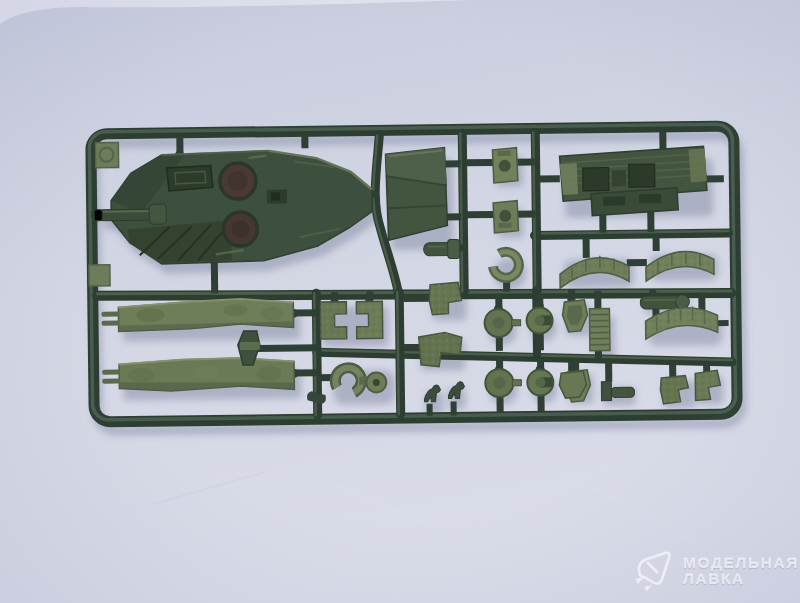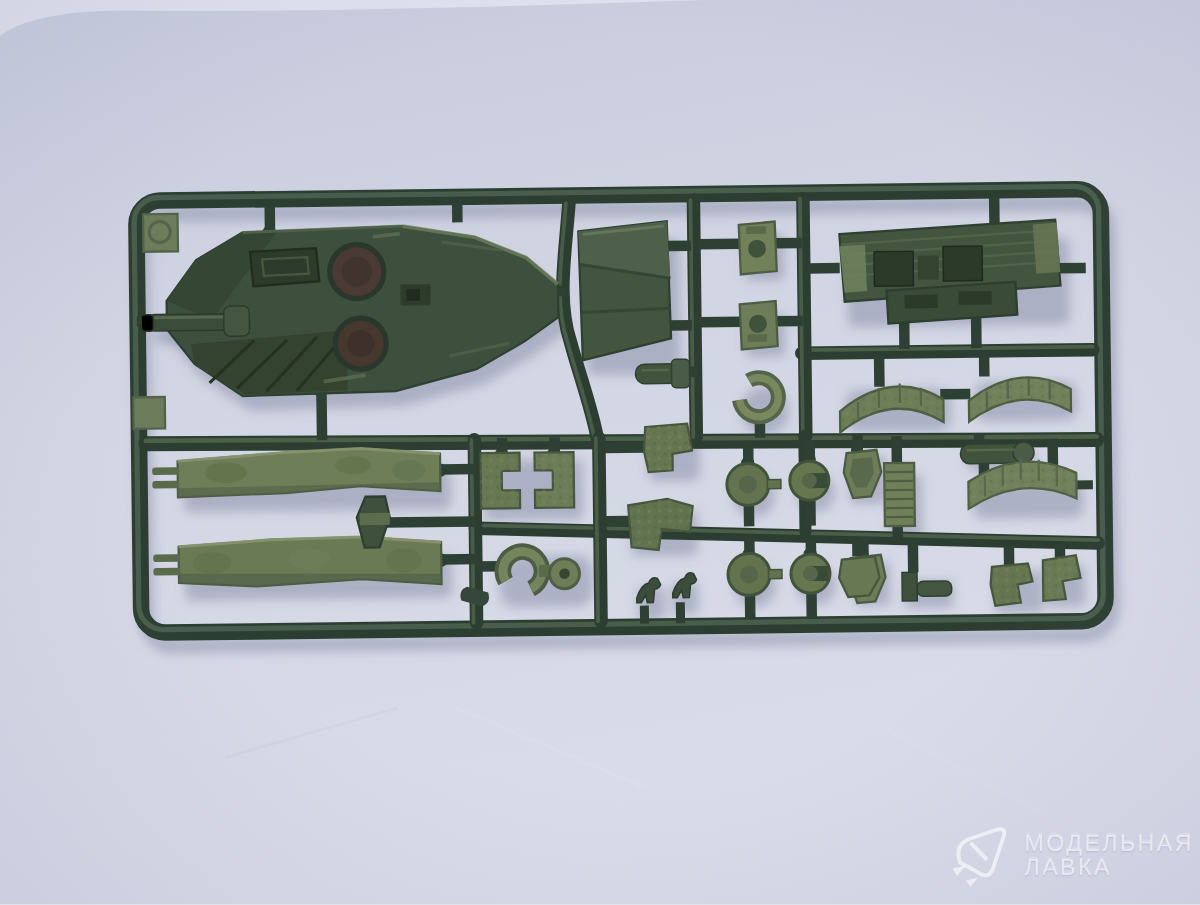--- a/index.html
+++ b/index.html
@@ -6,21 +6,21 @@
   body{width:800px;height:603px;overflow:hidden;font-family:"Liberation Sans",sans-serif;}
   .photo{position:relative;width:800px;height:603px;background:#d2d5e3;}
   .photo svg.scene{position:absolute;left:0;top:0;}
   .watermark{
     position:absolute;left:632px;top:545px;width:170px;height:52px;
     display:flex;align-items:center;gap:9px;
     color:rgba(255,255,255,0.62);
     pointer-events:none;
   }
   .wm-text{display:flex;flex-direction:column;line-height:1.04;
-    font-weight:normal;font-size:15.5px;letter-spacing:1.6px;
+    font-weight:bold;font-size:15.5px;letter-spacing:1.6px;
     text-shadow:0 1px 1px rgba(150,156,185,0.45), 0 -1px 1px rgba(255,255,255,0.25);}
   .wm-logo{flex:0 0 auto;}
 </style>
 </head>
 <body>
 
 <div class="photo">
 <svg class="scene" width="800" height="603" viewBox="0 0 800 603">
   <defs>
     <linearGradient id="bg" x1="0" y1="0" x2="0.25" y2="1">

